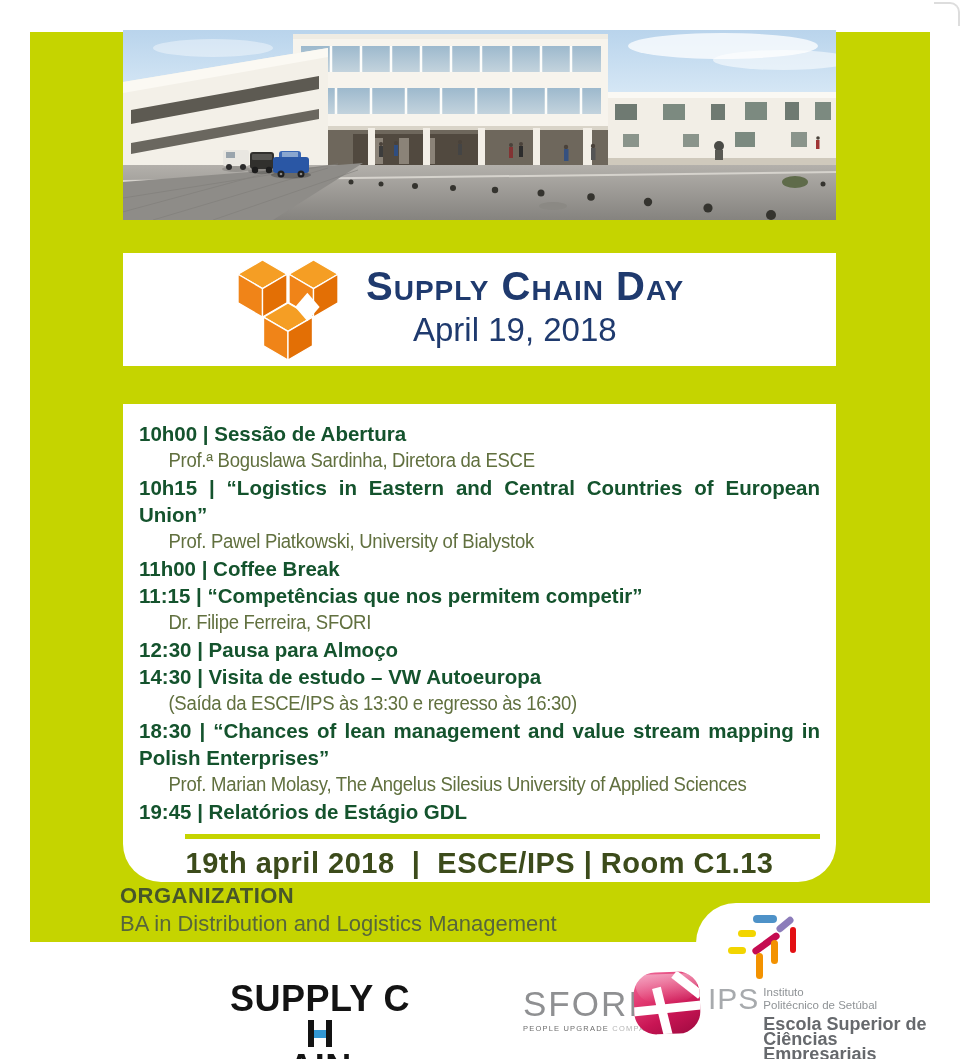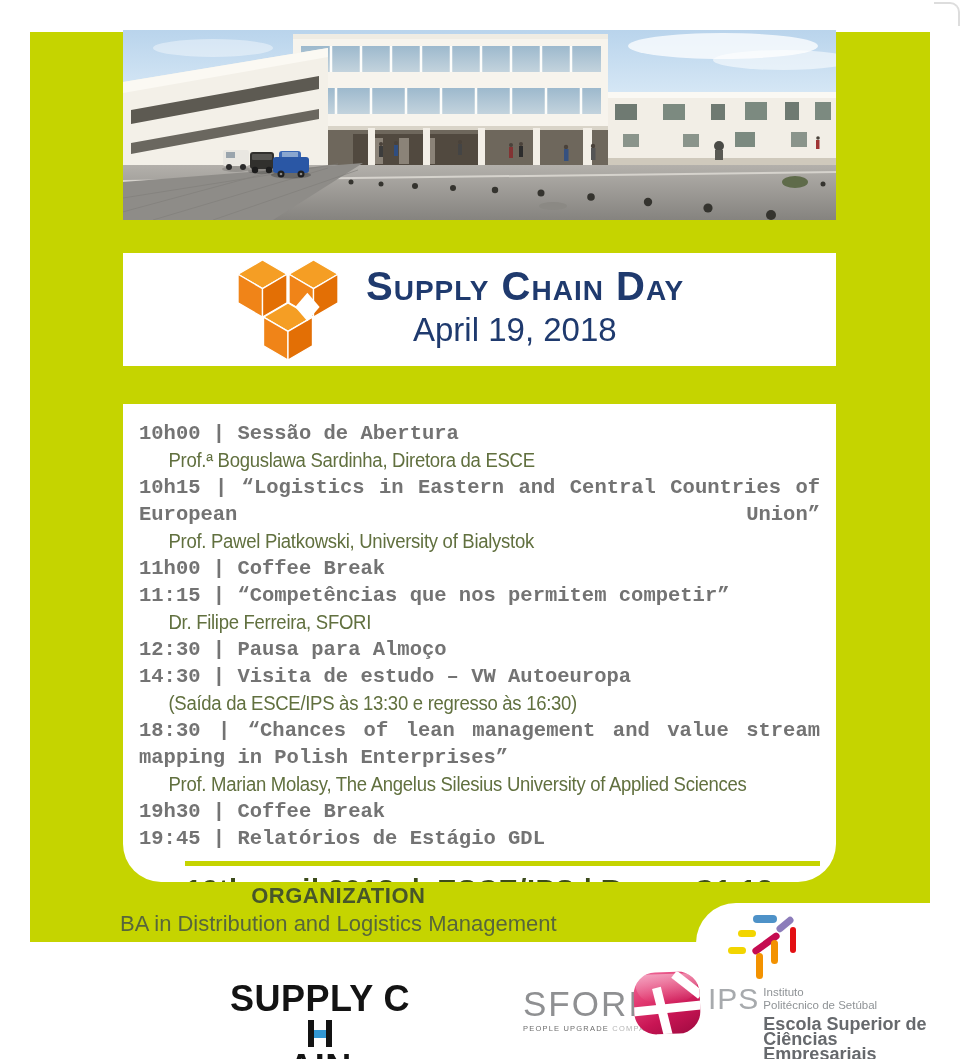--- a/index.html
+++ b/index.html
@@ -21,32 +21,32 @@
   .cubes{position:absolute;left:114px;top:7px;width:102px;height:100px;}
   .banner-text{position:absolute;left:243px;top:10px;}
   .banner-title{font-variant:small-caps;font-weight:bold;font-size:40px;line-height:46px;
     color:#1f3a6e;letter-spacing:1px;}
   .banner-date{font-size:33px;line-height:38px;color:#1f3a6e;margin-top:2px;margin-left:47px;}
 
   
   .schedule-box{position:absolute;left:123px;top:404px;width:713px;height:478px;background:#ffffff;
     border-radius:0 0 38px 38px;padding:16px 16px 0 16px;box-sizing:border-box;overflow:hidden;}
   .sline{font-size:20.5px;line-height:27px;color:#61703f;}
-  .sline.b{font-weight:bold;color:#737373;font-family:Liberation Mono, monospace;}
+  .sline.b{font-weight:bold;color:#14532d;}
   .sline.ind{padding-left:31px;font-size:19.5px;letter-spacing:-0.3px;white-space:nowrap;
     transform:scaleX(.95);transform-origin:left center;}
   .sline.just{text-align:justify;}
   .sline.justl{text-align:justify;text-align-last:justify;}
   .divider{height:5px;background:#c5d400;margin:9px 0 7px 46px;}
   .bar-text{text-align:center;font-weight:bold;font-size:29px;line-height:34px;color:#3c4b1b;
     white-space:pre;letter-spacing:0.5px;}
 
   
   .org{position:absolute;left:120px;top:882px;}
-  .org-heading{font-weight:bold;font-size:22px;line-height:28px;color:#47562a;letter-spacing:0.5px;text-align:center;}
+  .org-heading{font-weight:bold;font-size:22px;line-height:28px;color:#47562a;letter-spacing:0.5px;}
   .org-line{font-size:22px;line-height:28px;color:#57663b;}
 
   
   .ips-box{position:absolute;left:696px;top:903px;width:247px;height:156px;background:#ffffff;
     border-top-left-radius:40px;}
   .ips-mark{position:absolute;left:28px;top:8px;width:80px;height:72px;}
   .ips-mark .bar{position:absolute;border-radius:4px;}
   .bar.blue{left:29px;top:4px;width:24px;height:8px;background:#4e92c8;}
   .bar.purple{left:51px;top:10px;width:20px;height:7px;background:#8c7cba;transform:rotate(-40deg);}
   .bar.red{left:66px;top:16px;width:6px;height:26px;background:#e30f13;}
@@ -273,21 +273,20 @@
         <div class="sline b justl">10h15 | “Logistics in Eastern and Central Countries of European Union”</div>
         <div class="sline ind">Prof. Pawel Piatkowski, University of Bialystok</div>
         <div class="sline b">11h00 | Coffee Break</div>
         <div class="sline b">11:15 | “Competências que nos permitem competir”</div>
         <div class="sline ind">Dr. Filipe Ferreira, SFORI</div>
         <div class="sline b">12:30 | Pausa para Almoço</div>
         <div class="sline b">14:30 | Visita de estudo – VW Autoeuropa</div>
         <div class="sline ind">(Saída da ESCE/IPS às 13:30 e regresso às 16:30)</div>
         <div class="sline b just">18:30 | “Chances of lean management and value stream mapping in Polish Enterprises”</div>
         <div class="sline ind">Prof. Marian Molasy, The Angelus Silesius University of Applied Sciences</div>
-        <div class="sline b">19h30 | Coffee Break</div>
         <div class="sline b">19:45 | Relatórios de Estágio GDL</div>
       </div>
     <div class="divider"></div>
     <div class="bar-text">19th april 2018  |  ESCE/IPS | Room C1.13</div>
   </div>
 
   <div class="org">
     <div class="org-heading">ORGANIZATION</div>
     <div class="org-line">BA in Distribution and Logistics Management</div>
   </div>

